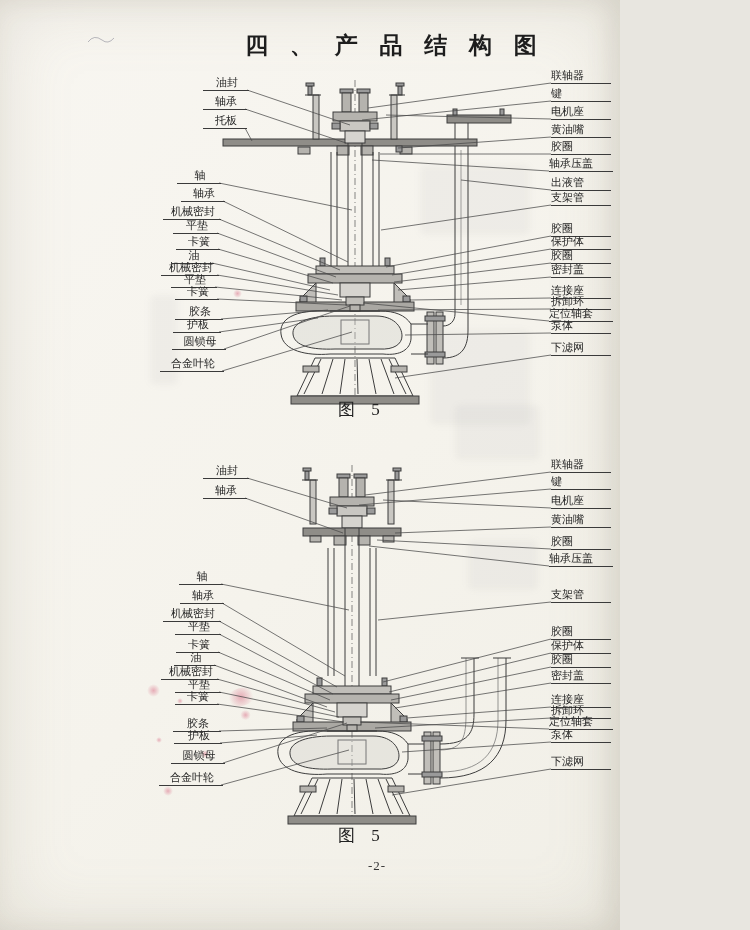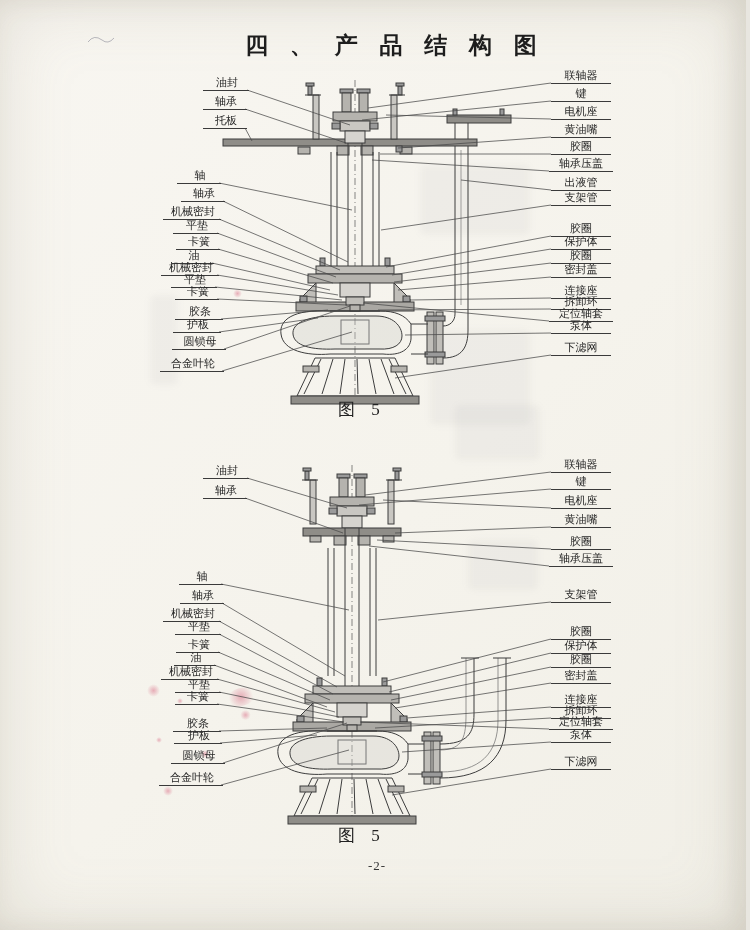--- a/index.html
+++ b/index.html
@@ -1,30 +1,30 @@
 <!DOCTYPE html>
 <html><head>
 <meta charset="utf-8">
 <style>
   html,body{margin:0;padding:0;}
   body{background:#e8e6e0;font-family:"Liberation Serif","DejaVu Serif",serif;}
   .page{
-    position:relative;width:746px;height:930px;overflow:hidden;
+    position:relative;width:620px;height:930px;overflow:hidden;
     background:linear-gradient(135deg,#f8f6f1 0%,#f5f3ec 55%,#f1efe7 100%);
     box-shadow:inset 0 0 70px rgba(150,140,120,.22), inset -10px 0 25px rgba(110,100,85,.12);
     color:#262626;
   }
   .title{position:absolute;left:20px;top:30px;width:750px;text-align:center;
     font-size:23px;font-weight:bold;letter-spacing:8px;color:#1d1d1d;}
   .caption{position:absolute;font-size:17px;letter-spacing:6px;color:#222;}
   .pagenum{position:absolute;font-size:13px;color:#333;letter-spacing:1px;}
   .lbl{position:absolute;height:14px;font-size:11px;line-height:13px;color:#262626;
     border-bottom:1px solid #3a3a3a;white-space:nowrap;}
   .lbl-l{text-align:center;padding-left:2px;}
-  .lbl-r{text-align:center;}
+  .lbl-r{}
   svg.draw{position:absolute;left:0;top:0;}
   .ghost{position:absolute;background:rgba(105,105,122,.055);filter:blur(3px);border-radius:6px;}
   .stain{position:absolute;border-radius:50%;
     background:radial-gradient(circle,rgba(213,88,118,.45) 0%,rgba(213,88,118,0) 70%);}
 </style>
 </head>
 <body>
 
 <div class="page">
 

